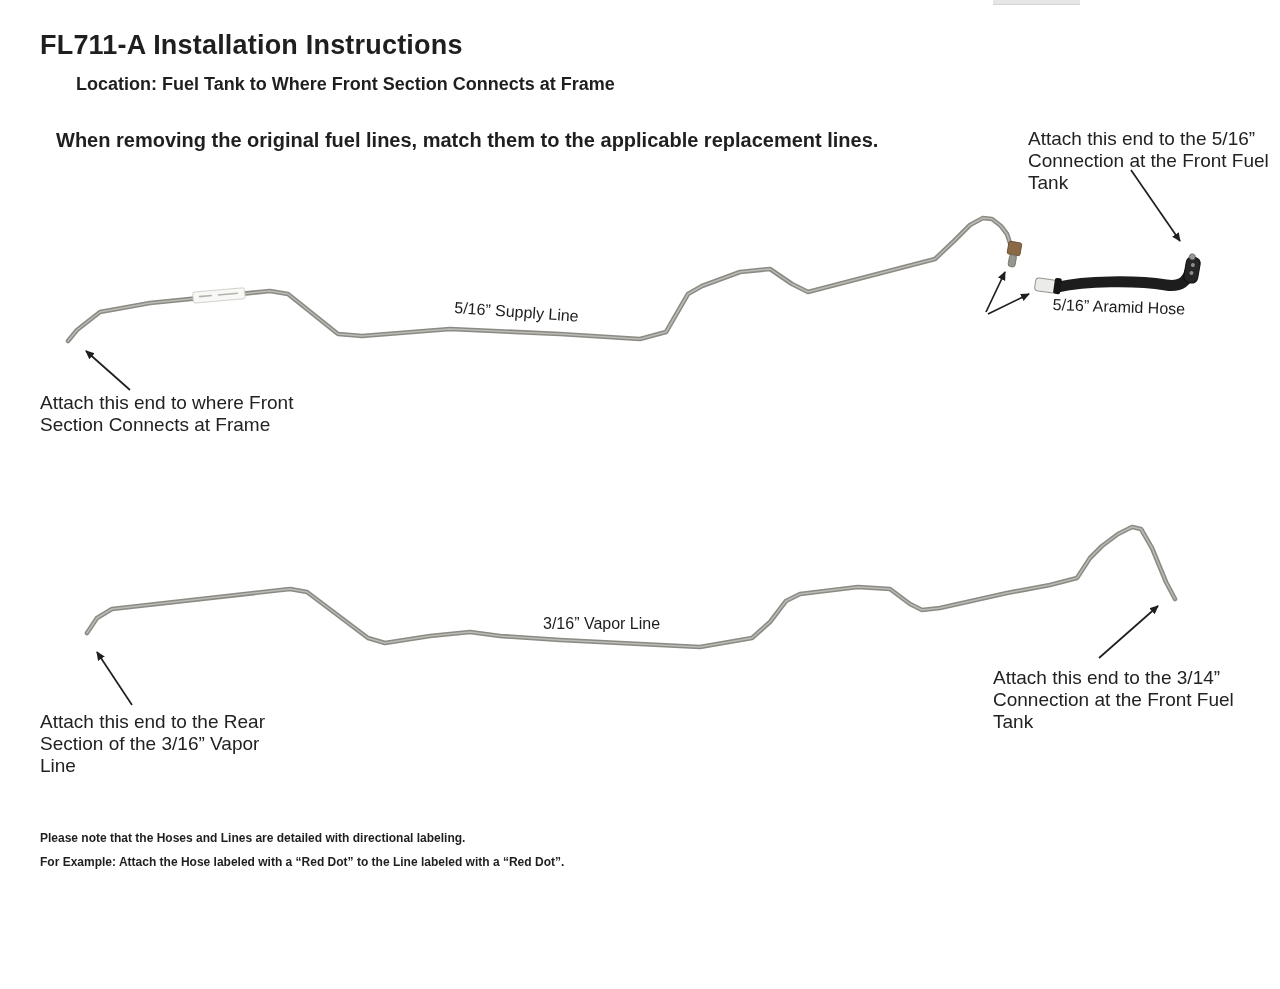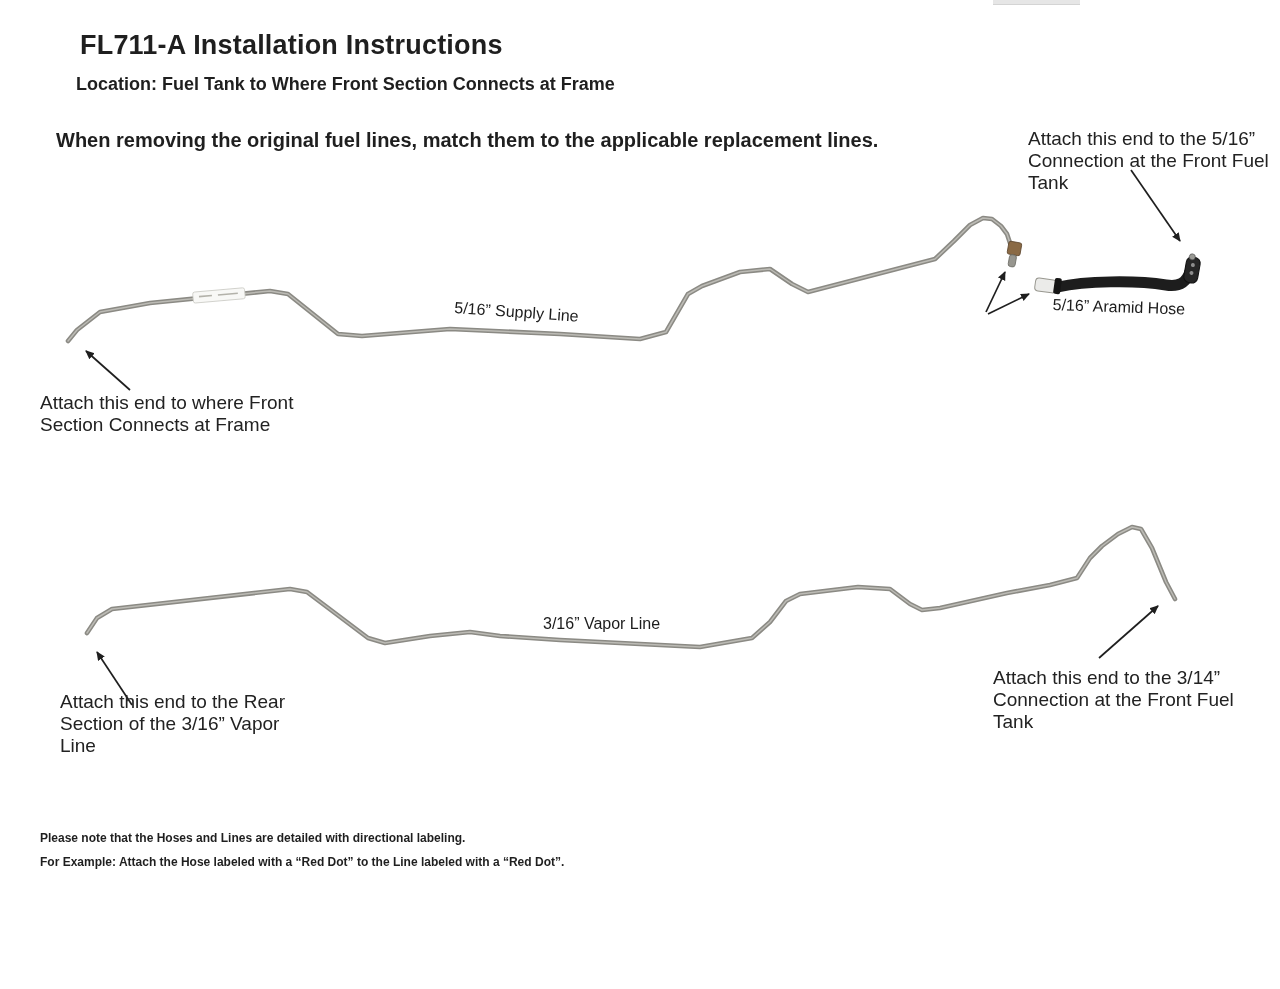--- a/index.html
+++ b/index.html
@@ -8,41 +8,41 @@
     position:relative;
     width:1280px;height:989px;
     background:#ffffff;
     font-family:"Liberation Sans", sans-serif;
     color:var(--text,#1f1f1f);
     overflow:hidden;
   }
   .abs{position:absolute;white-space:pre-line;}
   .title{
     left:40px;top:30px;
-    font-size:27px;font-weight:bold;letter-spacing:.2px;margin-left:40px;
+    font-size:27px;font-weight:bold;letter-spacing:.2px;
   }
   .subtitle{
     left:40px;top:74px;
     font-size:18px;font-weight:bold;margin-left:36px;
   }
   .intro{
     left:56px;top:129px;
     font-size:20px;font-weight:bold;
   }
   .note{
     left:40px;top:826px;
     font-size:12px;font-weight:bold;line-height:24px;
   }
   .ann{
     font-size:19px;line-height:22px;color:#222;
   }
   .ann-tank-supply{left:1028px;top:128px;}
   .ann-frame{left:40px;top:392px;}
   .ann-ends{left:848px;top:291px;}
-  .ann-rear{left:40px;top:691px;margin-left:20px;}
+  .ann-rear{left:40px;top:711px;}
   .ann-tank-vapor{left:993px;top:667px;}
   .part-label{font-size:16px;color:#1c1c1c;white-space:nowrap;}
   .label-supply{left:455px;top:299px;transform:rotate(4deg);transform-origin:left top;}
   .label-vapor{left:543px;top:615px;}
   .label-aramid{left:1053px;top:296px;transform:rotate(2deg);transform-origin:left top;}
   .edge-artifact{
     left:993px;top:0;width:87px;height:4px;
     background:#e6e6e6;border-bottom:1px solid #d4d4d4;
   }
   svg.diagram{position:absolute;left:0;top:0;}

